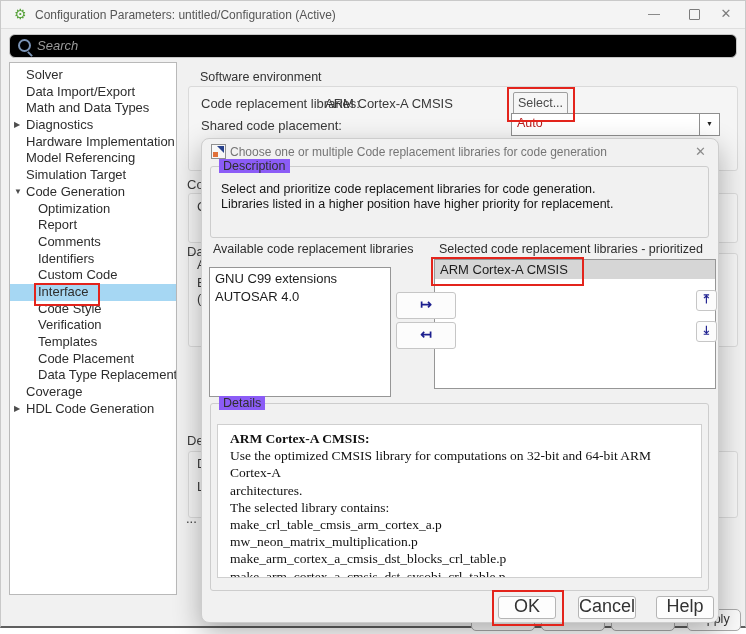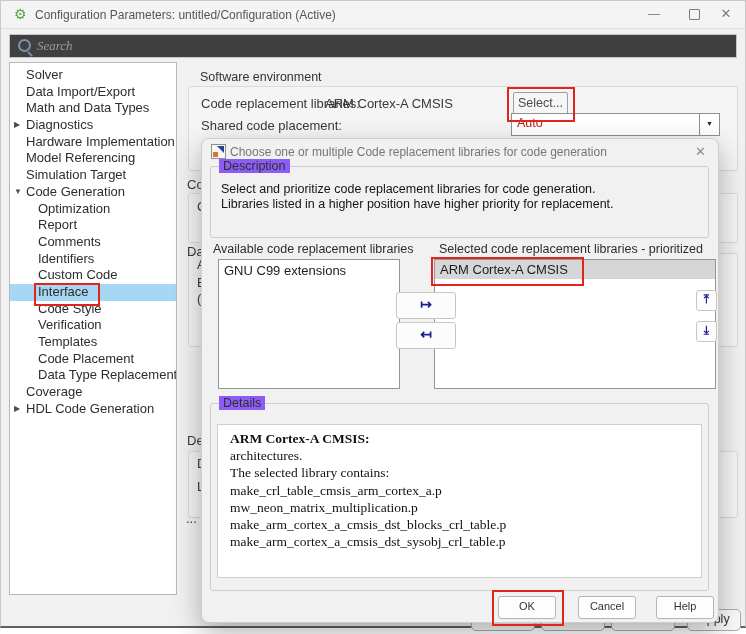--- a/index.html
+++ b/index.html
@@ -11,21 +11,21 @@
   .titlebar{position:absolute;left:0;top:0;right:0;height:27px;background:#f4f4f4;border-bottom:1px solid #dedede;}
   .app-icon{position:absolute;left:13px;top:4px;font-size:14px;color:#58a23b;line-height:18px;}
   .app-icon::before{content:"⚙";}
   .title-text{position:absolute;left:34px;top:7px;font-size:12px;color:#565656;white-space:nowrap;}
   .win-btn{position:absolute;top:0;width:38px;height:26px;text-align:center;line-height:26px;color:#7c7c7c;font-size:12px;cursor:default;}
   .btn-min{left:634px;}
   .btn-max{left:674px;}
   .btn-max .maxbox{display:inline-block;width:9px;height:9px;border:1px solid #7c7c7c;border-radius:1px;vertical-align:middle;}
   .btn-close{left:706px;font-size:13px;}
   
-  .searchbar{position:absolute;left:8px;top:33px;width:726px;height:22px;background:#404040;border:1px solid #c6c6c6;border-radius:0;font-family:Liberation Serif, serif;}
+  .searchbar{position:absolute;left:8px;top:33px;width:726px;height:22px;background:#000000;border:1px solid #c6c6c6;border-radius:6px;}
   .search-icon{position:absolute;left:8px;top:4px;width:9px;height:9px;border:2px solid #7a93b5;border-radius:50%;}
   .search-icon::after{content:"";position:absolute;left:9px;top:10px;width:2px;height:6px;background:#7a93b5;transform:rotate(-45deg);}
   .search-ph{position:absolute;left:27px;top:3px;font-size:13px;font-style:italic;color:#9b9b9b;}
   
   .sidebar{position:absolute;left:8px;top:61px;width:166px;height:531px;background:#fff;border:1px solid #b9b9b9;overflow:hidden;}
   .tree{position:absolute;left:0;top:4px;right:0;}
   .trow{position:relative;height:16.7px;line-height:16.7px;font-size:13px;color:#2d2d2d;white-space:nowrap;}
   .trow .arr{position:absolute;left:4px;top:0;font-size:8px;color:#4d4d4d;}
   .lvl1{padding-left:16px;}
   .lvl2{padding-left:28px;}
@@ -60,39 +60,39 @@
   .modal-title-text{position:absolute;left:28px;top:6px;font-size:12px;color:#757575;white-space:nowrap;}
   .modal-close{position:absolute;right:12px;top:5px;font-size:13px;color:#8a8a8a;}
   .fs{position:absolute;border:1px solid #cdcdcd;border-radius:3px;}
   .fs-legend{position:absolute;top:-8px;left:8px;background:#8b5cf6;padding:0 4px;font-size:12.5px;color:#2f2f2f;}
   #fs-desc{left:8px;top:27px;width:497px;height:70px;}
   .desc-lines{padding:15px 0 0 10px;font-size:12.5px;color:#141414;line-height:15.2px;}
   .list-label{position:absolute;top:103px;font-size:12.5px;color:#2d2d2d;white-space:nowrap;}
   #lab-av{left:11px;}
   #lab-sel{left:237px;}
   .listbox{position:absolute;top:120px;height:128px;background:#fff;border:1px solid #969696;overflow:hidden;}
-  #lb-av{left:16px;width:180px;}
+  #lb-av{left:7px;width:180px;margin-top:8px;}
   #lb-sel{left:232px;width:280px;}
   .li{height:18px;line-height:18px;padding-left:5px;font-size:13px;color:#1c1c1c;white-space:nowrap;}
   .lipad{padding-top:2px;}
   #lb-sel .li.sel{background:#d6d6d6;padding-top:1px;height:18px;}
   .xferbtn{position:absolute;left:194px;width:58px;height:25px;background:#fcfcfc;border:1px solid #c6c6c6;border-radius:3px;
            text-align:center;line-height:23px;color:#1c1f8f;font-size:14px;font-weight:bold;}
   #xfer-add{top:153px;}
   #xfer-rem{top:183px;}
   .reobtn{position:absolute;left:494px;width:19px;height:19px;background:#fcfcfc;border:1px solid #c6c6c6;border-radius:3px;
           text-align:center;line-height:17px;color:#1c1f8f;font-size:12px;font-weight:bold;}
   #reo-top{top:151px;}
   #reo-bot{top:182px;}
   #fs-det{left:8px;top:264px;width:497px;height:186px;}
   .det-inner{position:absolute;left:6px;top:20px;width:483px;height:152px;background:#fff;border:1px solid #cfcfcf;overflow:hidden;}
   .det-text{padding:5px 6px 0 12px;font-family:"Liberation Serif",serif;font-size:13.5px;color:#111;line-height:17.2px;}
   .det-text .hd{font-weight:bold;}
   .mbtn{position:absolute;top:457px;width:56px;height:21px;background:#fdfdfd;border:1px solid #b5b5b5;border-radius:3px;
-        font-size:11px;color:#333;text-align:center;line-height:19px;}
+        font-size:18px;color:#333;text-align:center;line-height:19px;}
   #btn-ok{left:296px;}
   #btn-cancel{left:376px;}
   #btn-help{left:454px;}
   
   #anno-interface{left:24px;top:-1px;width:62px;height:19px;}
   #anno-select{left:506px;top:86px;width:64px;height:31px;}
   #anno-selitem{left:229px;top:118px;width:149px;height:25px;}
   #anno-ok{left:290px;top:451px;width:68px;height:32px;}
 </style>
 </head>
@@ -191,39 +191,41 @@
           <div>Libraries listed in a higher position have higher priority for replacement.</div>
         </div>
       </div>
 
       <span class="list-label" id="lab-sel">Selected code replacement libraries - prioritized</span>
       <span class="list-label" id="lab-av">Available code replacement libraries</span>
 
       <div class="listbox" id="lb-av">
         <div class="lipad">
           <div class="li">GNU C99 extensions</div>
+          <div class="li">AUTOSAR 4.0</div>
         </div>
       </div>
 
       <div class="listbox" id="lb-sel">
         <div class="li sel">ARM Cortex-A CMSIS</div>
       </div>
       <div class="anno" id="anno-selitem"></div>
 
       <div class="xferbtn" id="xfer-add"><span>↦</span></div>
       <div class="xferbtn" id="xfer-rem"><span>↤</span></div>
 
       <div class="reobtn" id="reo-top"><span>⤒</span></div>
       <div class="reobtn" id="reo-bot"><span>⤓</span></div>
 
       <div class="fs" id="fs-det">
         <span class="fs-legend">Details</span>
         <div class="det-inner">
           <div class="det-text">
             <div class="hd">ARM Cortex-A CMSIS:</div>
+            <div>Use the optimized CMSIS library for computations on 32-bit and 64-bit ARM Cortex-A</div>
             <div>architectures.</div>
             <div>The selected library contains:</div>
             <div>make_crl_table_cmsis_arm_cortex_a.p</div>
             <div>mw_neon_matrix_multiplication.p</div>
             <div>make_arm_cortex_a_cmsis_dst_blocks_crl_table.p</div>
             <div>make_arm_cortex_a_cmsis_dst_sysobj_crl_table.p</div>
           </div>
         </div>
       </div>
 

